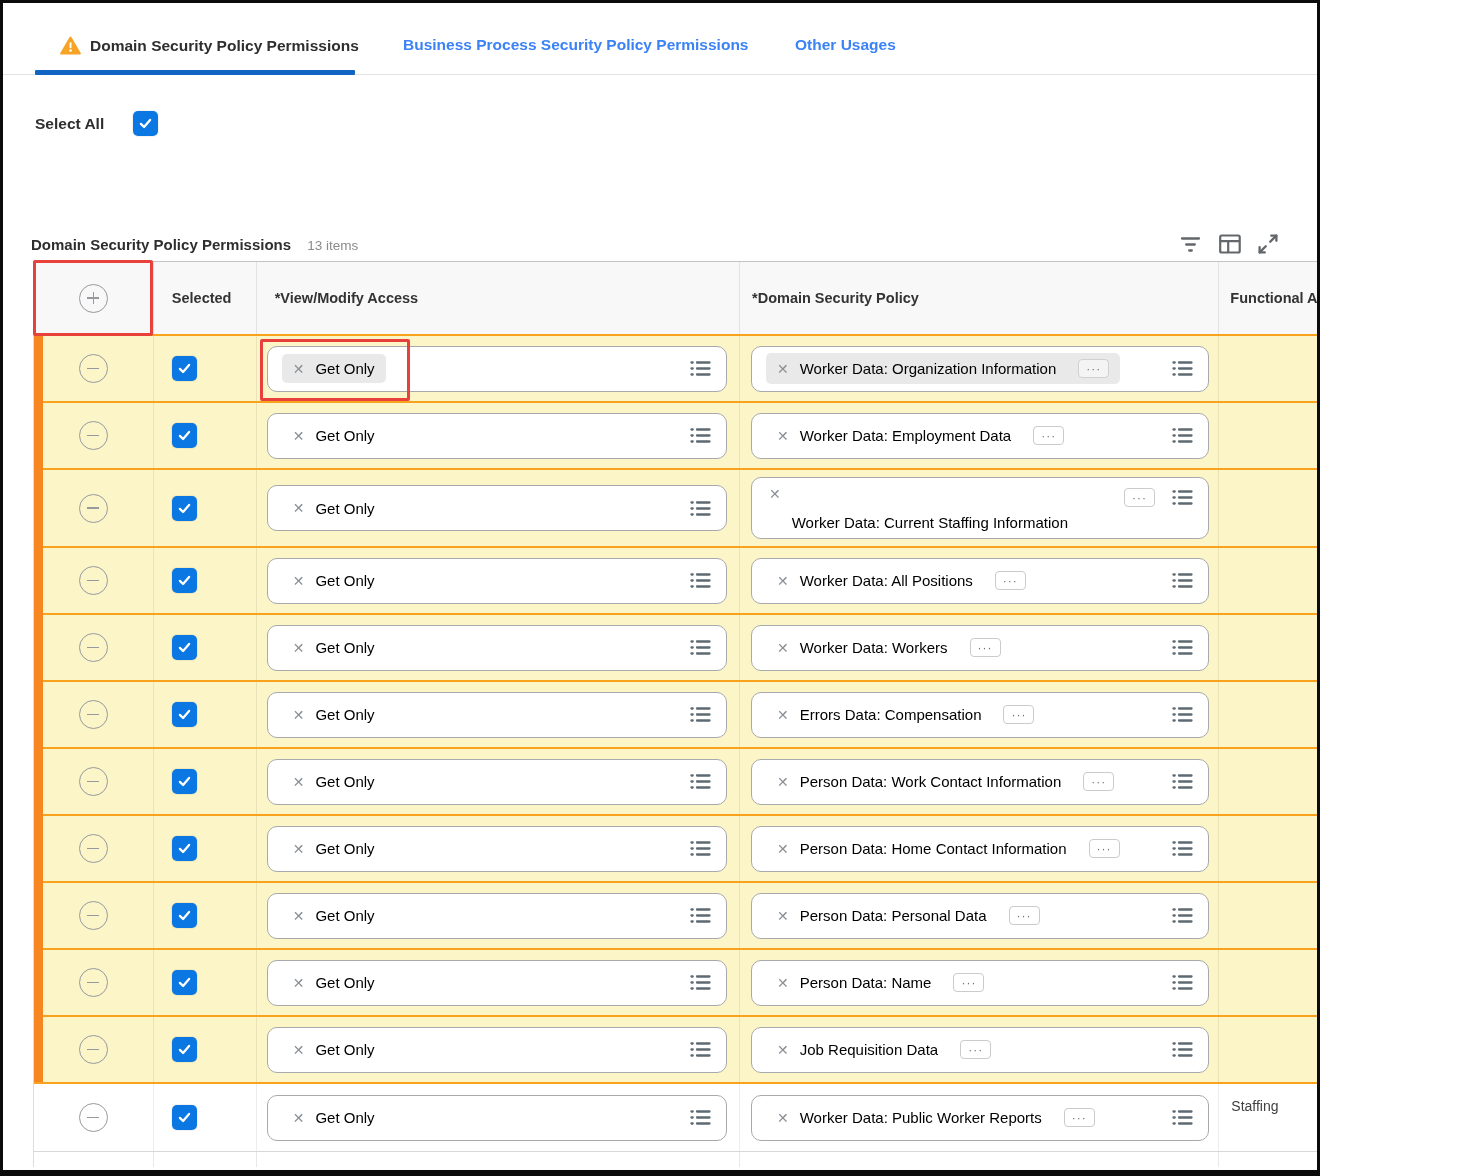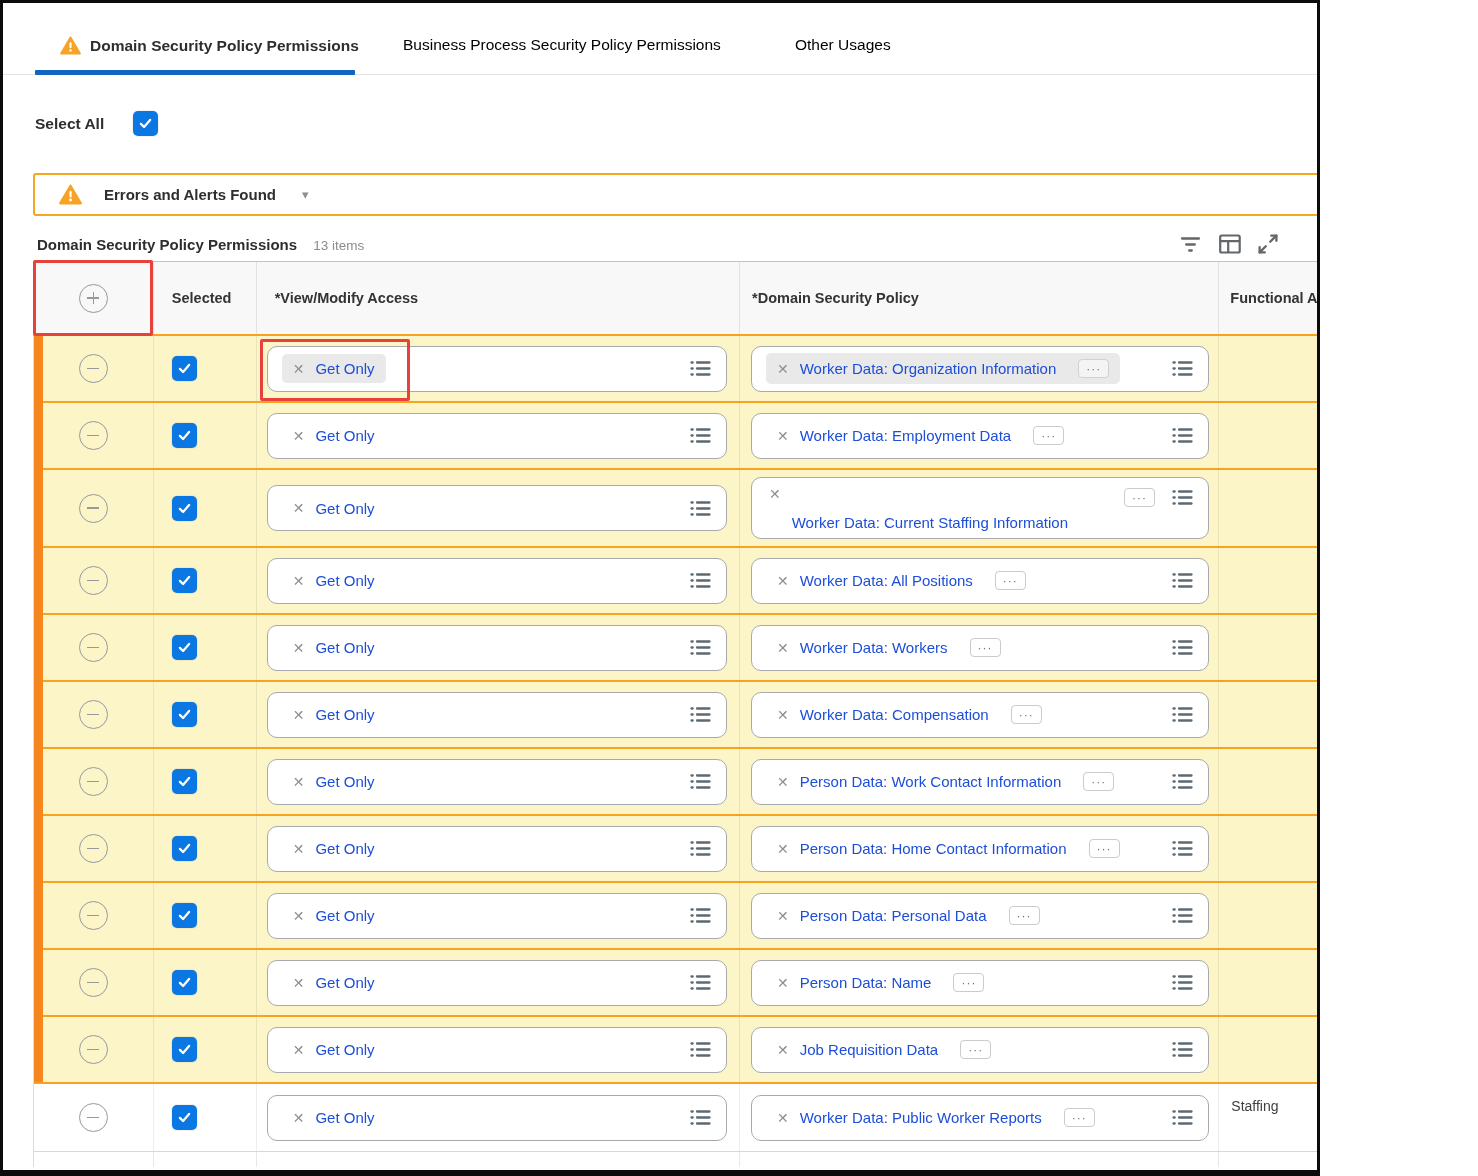--- a/index.html
+++ b/index.html
@@ -6,21 +6,21 @@
   body { background:#fff; font-family:"Liberation Sans", sans-serif; }
   #page {
     position:relative; width:1320px; height:1176px; background:#fff;
     border:3px solid #0b0b0b; border-bottom-width:6px; overflow:hidden;
     font-family:"Liberation Sans", sans-serif; color:#333;
   }
 
   
   .tabbar-line { position:absolute; left:0; top:71px; width:100%; height:1px; background:#e3e3e3; }
   .tab { position:absolute; top:33px; display:flex; align-items:center; gap:9px; cursor:pointer; }
-  .tab-label { font-size:15.5px; color:#000000; white-space:nowrap; }
+  .tab-label { font-size:15.5px; color:#3b82f6; white-space:nowrap;font-weight:bold; }
   .tab.active .tab-label { font-weight:bold; color:#2e2e2e; }
   #tab1 { left:57px; } #tab2 { left:400px; } #tab3 { left:792px; }
   .tab-underline { position:absolute; left:32px; top:67px; width:320px; height:5px; background:#1164C1; border-radius:1px; }
   .warn-svg { width:21px; height:19px; display:block; }
 
   
   .select-all-label { position:absolute; left:32px; top:112px; font-size:15.5px; font-weight:bold; color:#2e2e2e; }
   .checkbox {
     width:25px; height:25px; background:#0B77E3; border-radius:5px;
     display:flex; align-items:center; justify-content:center; cursor:pointer;
@@ -32,21 +32,21 @@
   
   .banner {
     position:absolute; left:30px; top:170px; width:1410px; height:43px;
     border:2px solid #F5A623; border-radius:3px; background:#fff;
     display:flex; align-items:center; padding-left:24px; gap:22px;
   }
   .banner-text { font-size:15px; font-weight:bold; color:#2e2e2e; }
   .banner-caret { color:#8a8f94; font-size:13px; margin-left:4px; cursor:pointer; }
 
   
-  .grid-title { position:absolute; left:34px; top:233px; font-size:15px; }
+  .grid-title { position:absolute; left:28px; top:233px; font-size:15px; }
   .grid-title .t { font-weight:bold; color:#2e2e2e; }
   .grid-title .c { color:#8b8b8b; font-size:13.5px; margin-left:12px; }
   .toolbar { position:absolute; top:230px; right:38px; display:flex; gap:15px; align-items:center; }
   .toolbar .tbtn { cursor:pointer; display:block; }
   .toolbar svg { display:block; }
 
   
   .table {
     position:absolute; left:30px; top:258px; width:1410px;
     border-top:1px solid #C2C4C6; border-left:1px solid #DCDCDC; border-right:1px solid #DCDCDC;
@@ -83,21 +83,21 @@
 
   .inputbox {
     height:46px; width:460px; margin-left:10px; background:#fff;
     border:1px solid #A7A9AC; border-radius:10px;
     display:flex; align-items:center; padding:0 14px; cursor:text;
   }
   .c4 .inputbox { width:458px; margin-left:11px; }
   .pill { display:inline-flex; align-items:center; gap:11px; padding:6px 11px; border-radius:5px; }
   .focused .pill { background:#E9E9E9; }
   .x-icon { color:#8A9095; font-size:14px; line-height:1; cursor:pointer; }
-  .val { font-size:15px; color:#1d4ed8; white-space:nowrap; }
+  .val { font-size:15px; color:#000000; white-space:nowrap; }
   .chip {
     margin-left:11px; min-width:31px; height:19px; border:1px solid #C9CBCD; border-radius:4px;
     background:#fff; color:#6f7478; font-size:12px; letter-spacing:1px;
     display:inline-flex; align-items:center; justify-content:center; cursor:pointer; line-height:1;
     padding:0 4px;
   }
   .focused .chip { background:#F4F4F4; border-color:#cfd1d3; }
   .prompt { margin-left:auto; cursor:pointer; flex:0 0 auto; }
   .prompt svg { display:block; }
 
@@ -139,31 +139,20 @@
   <div class="tabbar-line"></div>
   <div class="tab-underline"></div>
 
   <div class="select-all-label">Select All</div>
   <div class="checkbox" id="select-all-checkbox">
     <svg viewBox="0 0 24 24">
         <path d="M5.5 12.5 L10 17 L18.5 7" stroke="#fff" stroke-width="3.2" fill="none" stroke-linecap="round" stroke-linejoin="round"></path>
       </svg>
   </div>
 
-  <div class="banner">
-    <span>
-      <svg class="warn-svg" style="width:23px;height:21px" viewBox="0 0 24 22">
-        <path d="M12 1.8 L22.8 20.2 L1.2 20.2 Z" fill="#F6A326" stroke="#F6A326" stroke-width="2.4" stroke-linejoin="round"></path>
-        <rect x="10.9" y="7.2" width="2.3" height="7" rx="1.1" fill="#fff"></rect>
-        <circle cx="12.05" cy="16.8" r="1.5" fill="#fff"></circle>
-      </svg>
-    </span>
-    <span class="banner-text">Errors and Alerts Found</span>
-    <span class="banner-caret">▾</span>
-  </div>
 
   <div class="grid-title">
     <span class="t">Domain Security Policy Permissions</span>
     <span class="c">13 items</span>
   </div>
   <div class="toolbar">
     <span class="tbtn">
       <svg width="25" height="21" viewBox="0 0 25 21">
           <path d="M4 4.5h17M8.2 10.5h8.6M11.2 16.5h2.6" stroke="#63676B" stroke-width="2.3" stroke-linecap="round" fill="none"></path>
         </svg>
@@ -432,21 +421,21 @@
           <svg width="23" height="19" viewBox="0 0 23 19">
                   <path d="M2.5 3.5h1.2M8 3.5h12.5M2.5 9.5h1.2M8 9.5h12.5M2.5 15.5h1.2M8 15.5h12.5" stroke="#5E6A71" stroke-width="2.3" stroke-linecap="round"></path>
                 </svg>
         </span>
       </div>
     </div>
     <div class="cell c4">
       <div class="inputbox">
         <span class="pill">
           <span class="x-icon">✕</span>
-          <span class="val">Worker Data: Compensation</span>
+          <span class="val">Errors Data: Compensation</span>
           <span class="chip">···</span>
         </span>
         <span class="prompt">
           <svg width="23" height="19" viewBox="0 0 23 19">
                   <path d="M2.5 3.5h1.2M8 3.5h12.5M2.5 9.5h1.2M8 9.5h12.5M2.5 15.5h1.2M8 15.5h12.5" stroke="#5E6A71" stroke-width="2.3" stroke-linecap="round"></path>
                 </svg>
         </span>
       </div>
     </div>
     <div class="cell c5 fa-cell">

